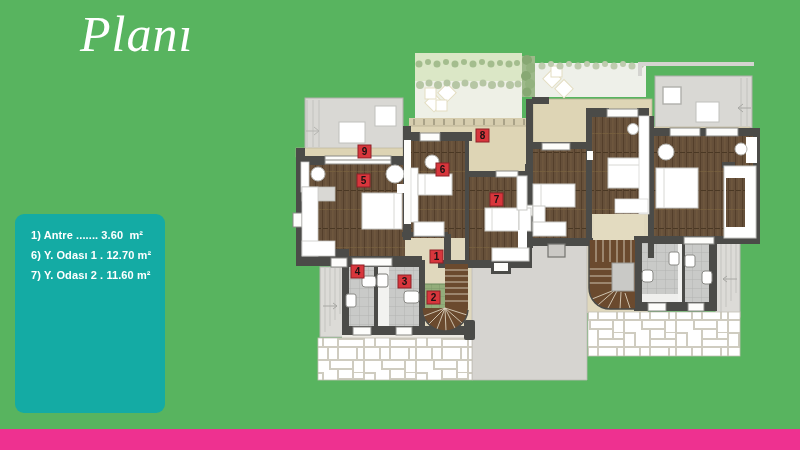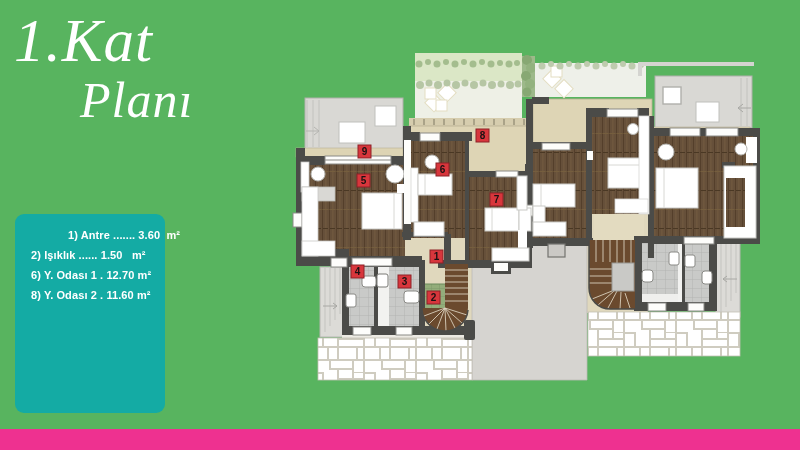--- a/index.html
+++ b/index.html
@@ -2,38 +2,36 @@
 <html><head>
 <meta charset="utf-8">
 <style>
   html,body{margin:0;padding:0;}
   body{width:800px;height:450px;overflow:hidden;background:#58b45f;font-family:"Liberation Sans",sans-serif;position:relative;}
   .title{position:absolute;left:14px;top:8px;color:#ffffff;font-family:"Liberation Serif",serif;font-style:italic;}
   .t1{font-size:61px;line-height:66px;letter-spacing:1px;}
   .t2{font-size:50px;line-height:52px;margin-left:66px;letter-spacing:1px;}
   .legend{position:absolute;left:15px;top:214px;width:150px;height:199px;background:#14aba4;border-radius:9px;color:#fff;font-size:11px;font-weight:bold;}
   .legend div{padding:0 0 0 16px;height:20px;line-height:20px;white-space:nowrap;letter-spacing:0.1px;}
-  .legend div:first-child{margin-top:11px;margin-left:37px;}
+  .legend div:first-child{margin-top:11px;}
   .bar{position:absolute;left:0;top:429px;width:800px;height:21px;background:#ee3190;}
   svg{position:absolute;left:0;top:0;}
 </style>
 </head>
 <body>
 
 <div class="title">
-    <div class="t1">1.Kat</div>
 
 <div class="t2">Planı</div>
   </div>
 
 <div class="legend">
 <div>1) Antre ....... 3.60&nbsp;&nbsp;m²</div>
-<div>2) Işıklık ...... 1.50&nbsp;&nbsp;&nbsp;m²</div>
 <div>6) Y. Odası 1 . 12.70 m²</div>
-<div>8) Y. Odası 2 . 11.60 m²</div>
+<div>7) Y. Odası 2 . 11.60 m²</div>
 </div>
 
 <div class="bar"></div>
 <svg width="800" height="450" viewBox="0 0 800 450">
 <defs>
 <pattern id="wood" width="7" height="38" patternUnits="userSpaceOnUse">
   <rect width="7" height="38" fill="#66503a"></rect>
   <rect x="0" width="1" height="38" fill="#543f2b"></rect>
   <rect x="3.5" width="0.8" height="38" fill="#755d41"></rect>
   <rect x="1" y="0" width="5" height="1" fill="#4a3824"></rect>

